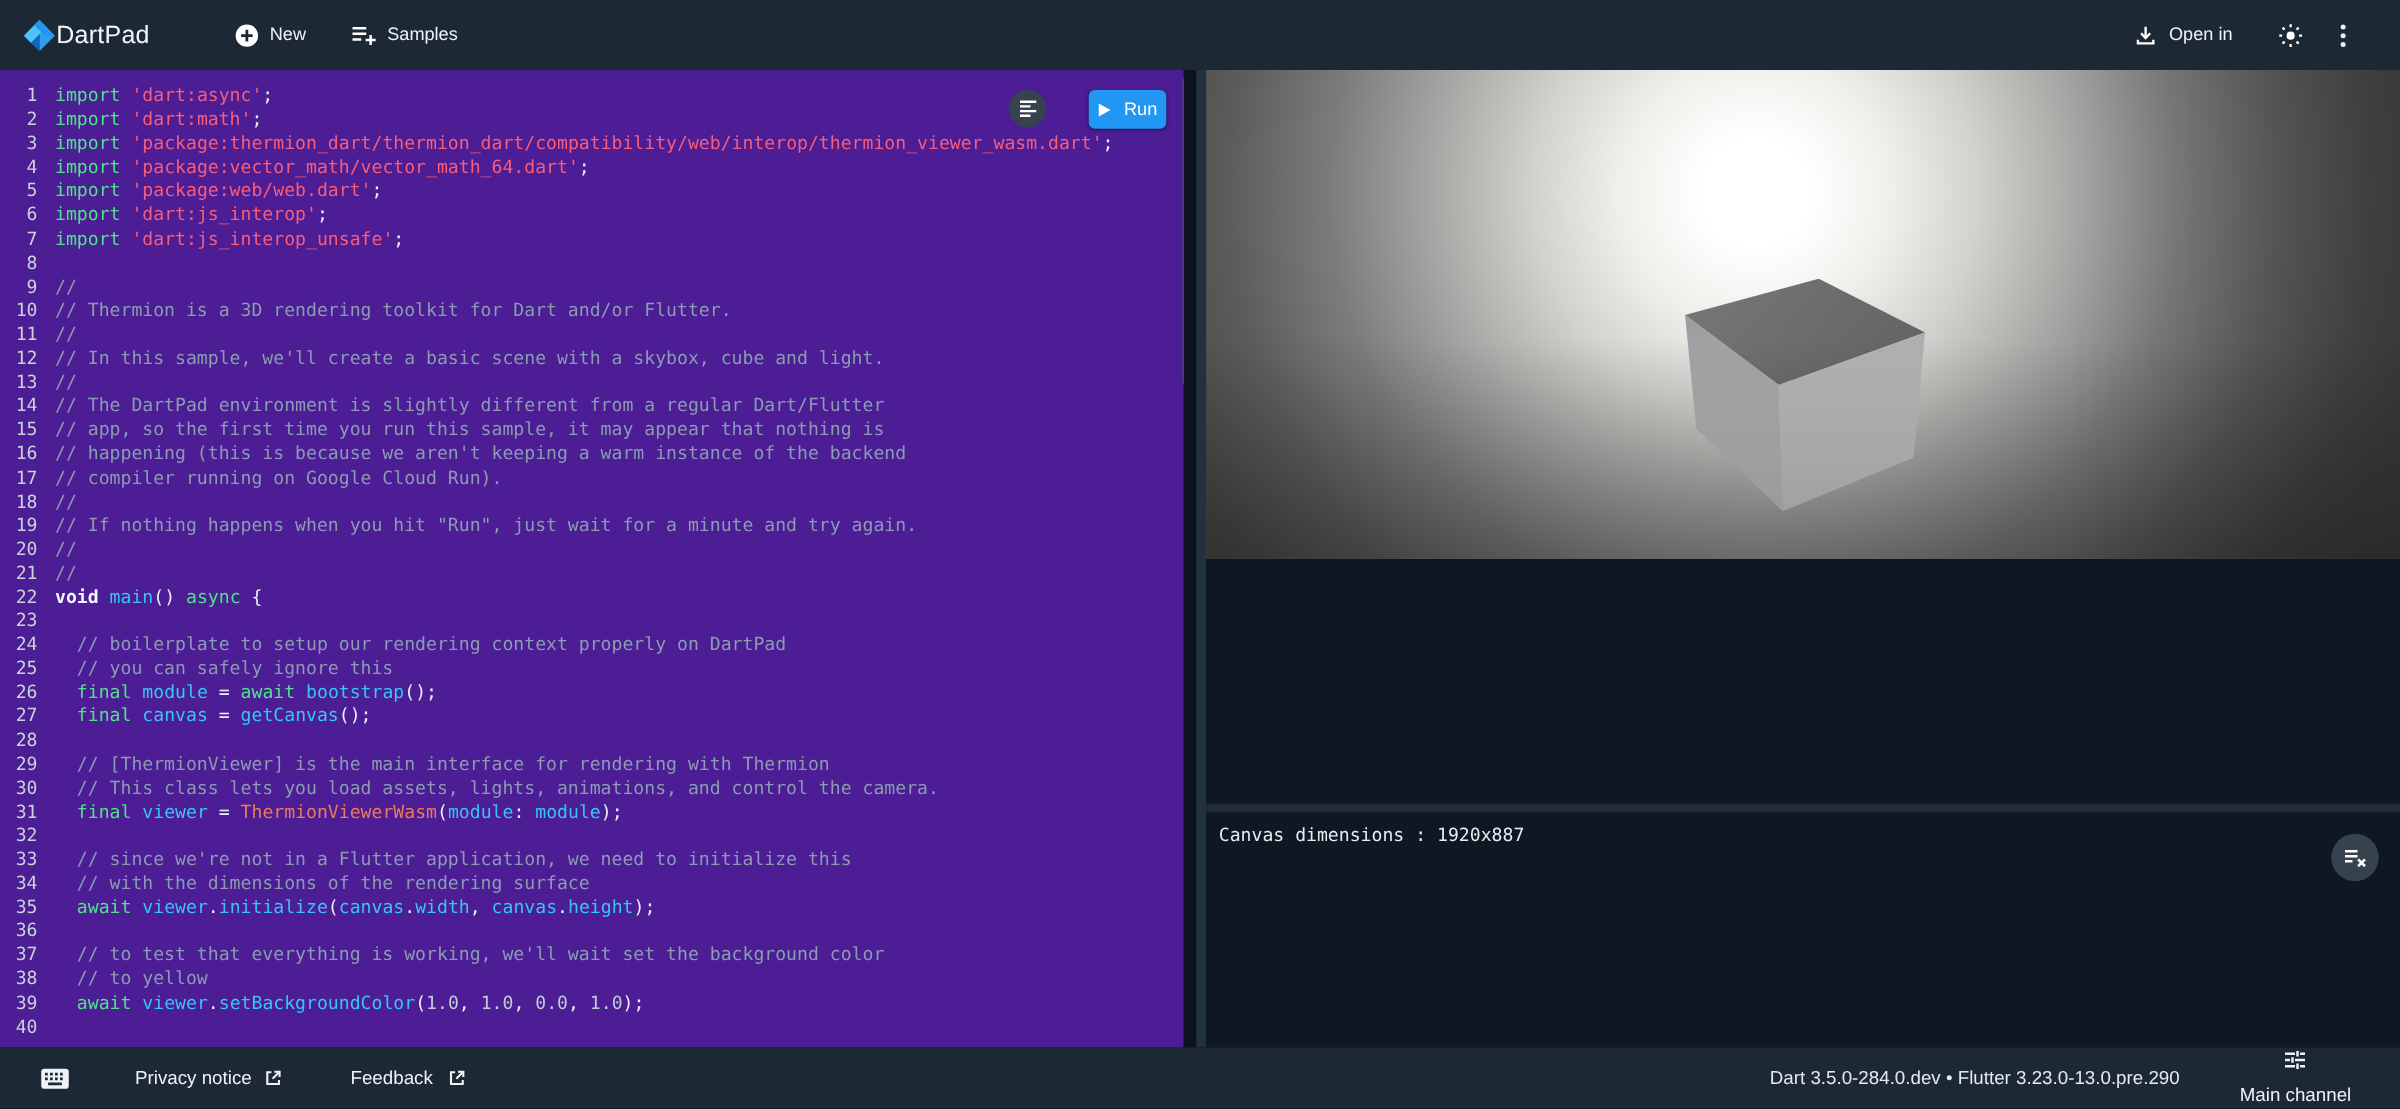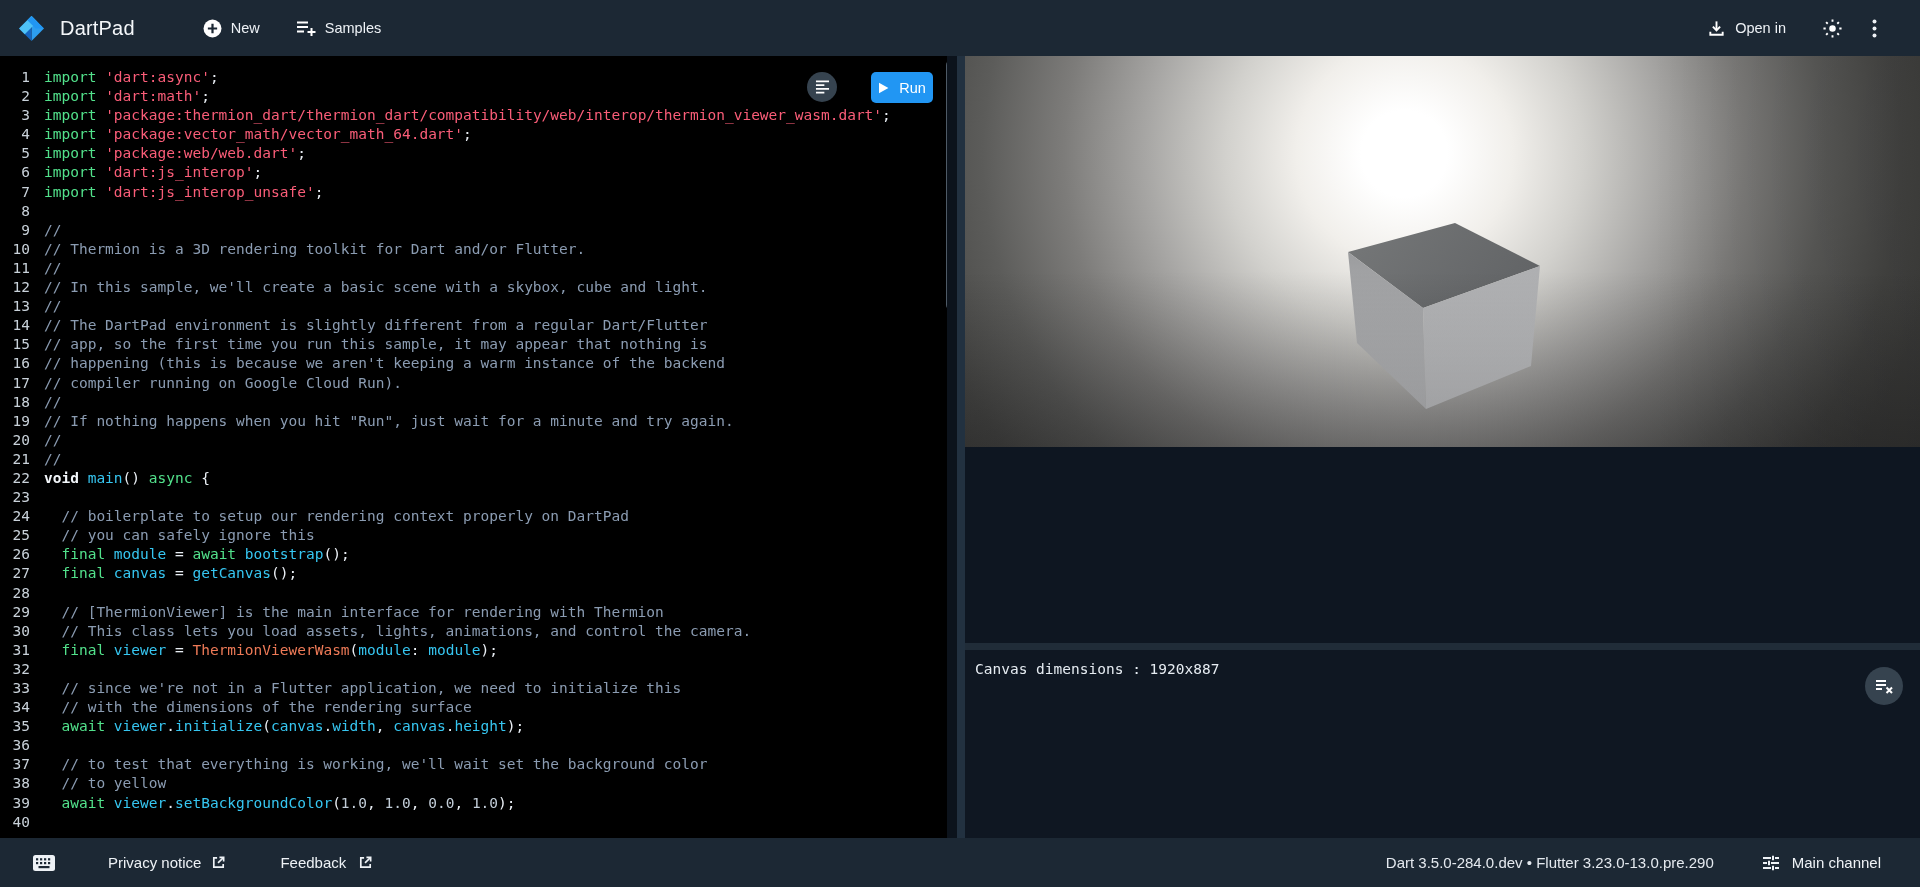--- a/index.html
+++ b/index.html
@@ -3,32 +3,32 @@
 <meta charset="utf-8">
 <style>
   html,body{margin:0;padding:0;background:#0c131c;width:1920px;height:887px;overflow:hidden;
     font-family:"Liberation Sans",sans-serif;-webkit-font-smoothing:antialiased;}
   .app{position:relative;width:1920px;height:887px;background:#0c131c;}
 
   
   header{position:absolute;left:0;top:0;width:1920px;height:56px;background:#1c2834;
     display:flex;align-items:center;color:#eef2f6;}
   .logo{margin-left:18px;display:flex;align-items:center;}
-  .app-title{margin-left:15px;font-size:20px;font-weight:500;letter-spacing:.2px;color:#f4f7fa;}
+  .app-title{margin-left:0;font-size:20px;font-weight:500;letter-spacing:.2px;color:#f4f7fa;}
   .hbtn{display:flex;align-items:center;gap:9px;background:none;border:none;color:#eef2f6;
     font-size:14.5px;font-weight:500;font-family:inherit;cursor:pointer;padding:8px 6px;}
   .new-btn{margin-left:62px;}
   .samples-btn{margin-left:24px;}
   .right-cluster{margin-left:auto;display:flex;align-items:center;gap:0;padding-right:32px;}
   .openin-btn{margin-right:20px;}
   .icon-btn{background:none;border:none;cursor:pointer;display:flex;align-items:center;justify-content:center;
     width:40px;height:40px;border-radius:50%;}
 
   
-  .editor-pane{position:absolute;left:0;top:56px;width:947px;height:782px;background:#000000;overflow:hidden;}
+  .editor-pane{position:absolute;left:0;top:56px;width:947px;height:782px;background:#4c1d95;overflow:hidden;}
   .code-area{padding-top:12px;font-family:"DejaVu Sans Mono","Liberation Mono",monospace;font-size:14.5px;}
   .cl{line-height:19.1px;height:19.1px;white-space:pre;}
   .ln{display:inline-block;width:30px;text-align:right;margin-right:14px;color:#c9d2da;
     font-family:"DejaVu Sans Mono","Liberation Mono",monospace;}
   .ct{white-space:pre;}
   .tk-k{color:#52e18b;}
   .tk-s{color:#fa5d78;}
   .tk-c{color:#8b9cb2;}
   .tk-v{color:#36c6f1;}
   .tk-cl{color:#ee7a57;}
@@ -67,21 +67,21 @@
   footer{position:absolute;left:0;bottom:0;width:1920px;height:49px;background:#1c2834;
     display:flex;align-items:center;color:#eef2f6;font-size:15px;}
   .kb-btn{margin-left:26px;background:none;border:none;cursor:pointer;display:flex;align-items:center;padding:6px;}
   .f-link{display:flex;align-items:center;gap:10px;background:none;border:none;color:#eef2f6;
     font-size:15px;font-weight:500;font-family:inherit;cursor:pointer;}
   .privacy{margin-left:40px;}
   .feedback{margin-left:42px;gap:12px;}
   .f-right{margin-left:auto;display:flex;align-items:center;padding-right:33px;}
   .version{color:#e4e9ef;font-size:15px;}
   .channel{display:flex;align-items:center;gap:12px;margin-left:42px;background:none;border:none;
-    color:#eef2f6;font-size:15px;font-weight:500;font-family:inherit;cursor:pointer;}
+    color:#eef2f6;font-size:15px;font-weight:500;font-family:inherit;cursor:pointer;flex-direction:column;}
 </style>
 </head>
 <body>
 
 <div class="app">
 
   <header>
     <span class="logo">
       <svg width="27" height="27" viewBox="0 0 26 26">
         <polygon points="13,1 25,13 13,25" fill="#2d9ef0"></polygon>

